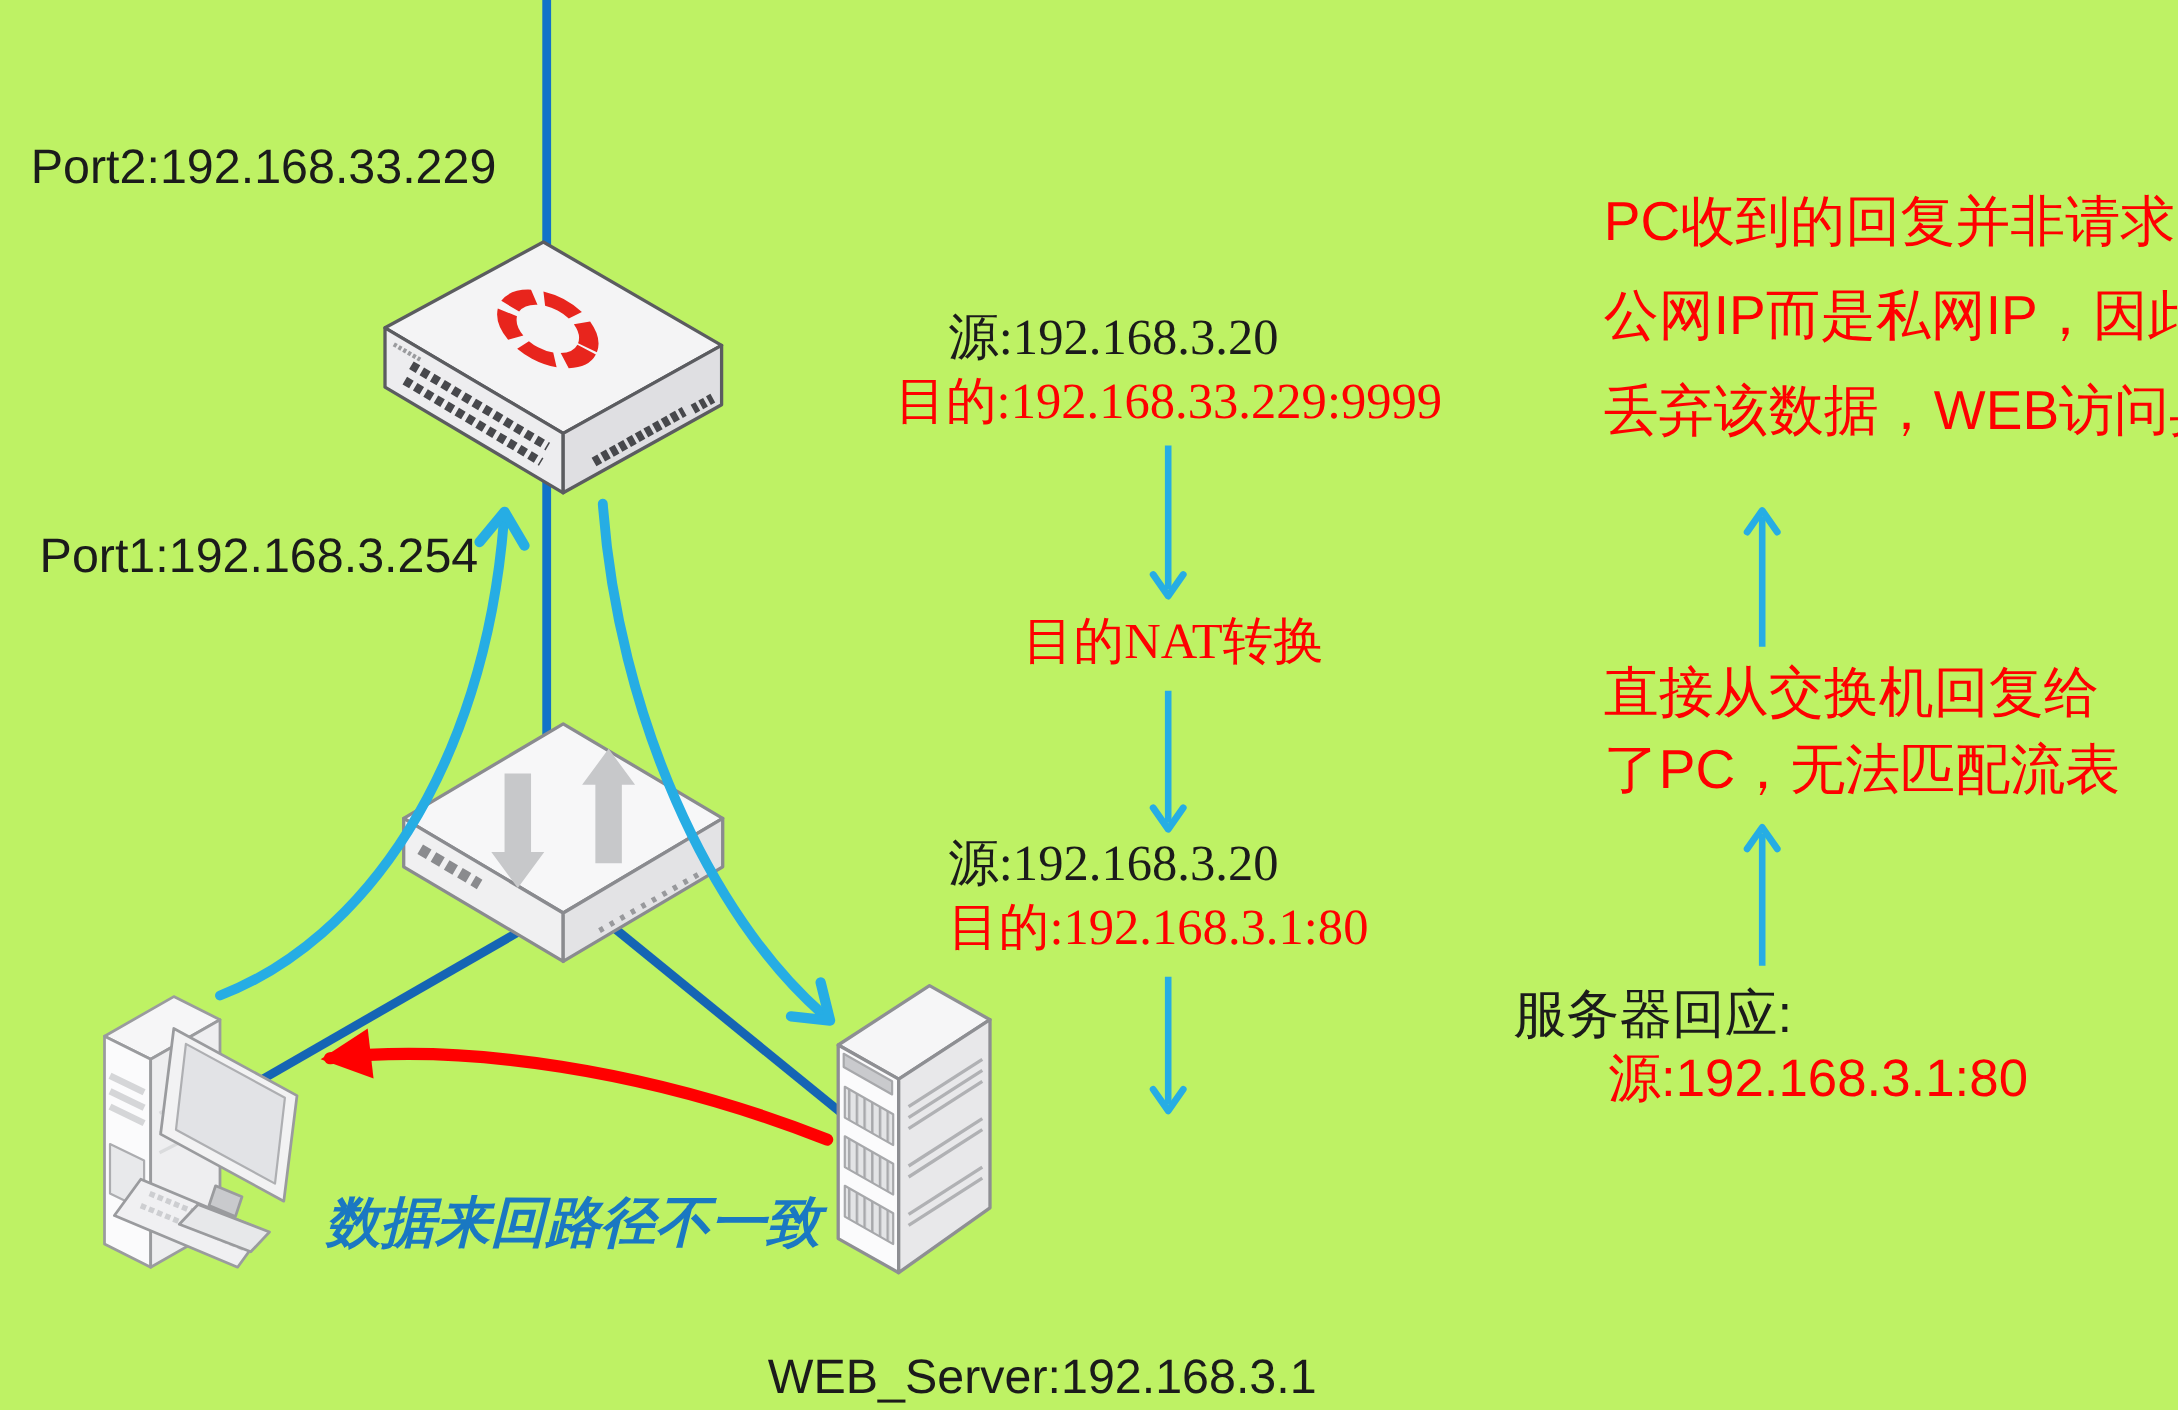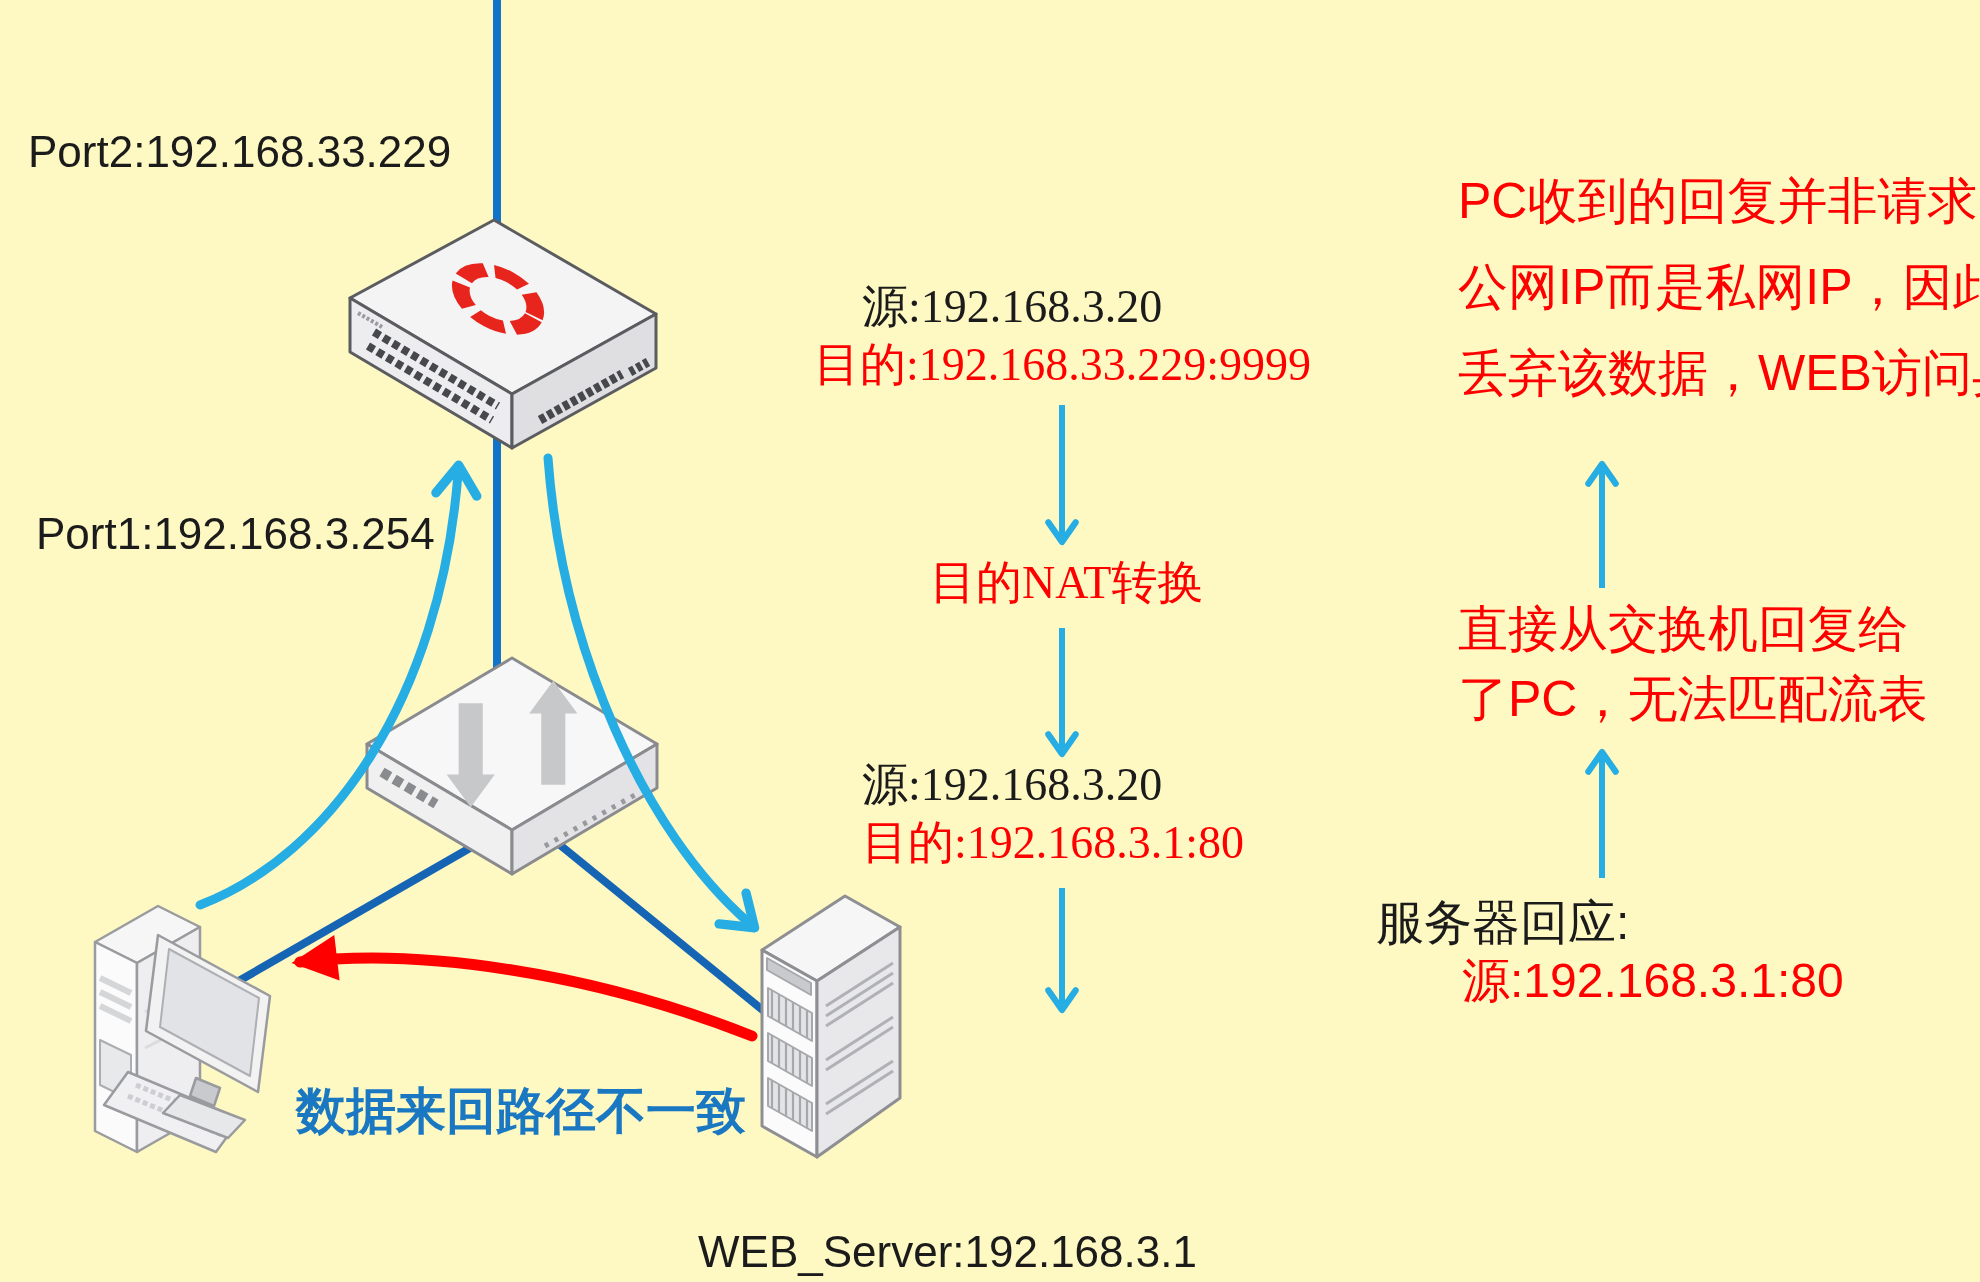--- a/index.html
+++ b/index.html
@@ -1,24 +1,24 @@
 <!DOCTYPE html>
 <html><head>
 <meta charset="utf-8">
 <style>
   html,body { margin:0; padding:0; background:#ffffff; }
   #stage {
-    position:relative; width:1980px; height:1282px; background:#fef9c3;
+    position:relative; width:1980px; height:1282px; background:#bef264;
     overflow:hidden; font-family:"Liberation Sans", sans-serif;
   }
   #diagram-svg { position:absolute; left:0; top:0; }
   .t { position:absolute; white-space:nowrap; line-height:1.18; }
   .black { color:#1b1b1b; }
   .red   { color:#ff0000; }
-  .blue  { color:#1a78c2; font-weight:bold; }
+  .blue  { color:#1a78c2; font-weight:bold;font-style:italic; }
   .f44 { font-size:44px; }
   .f46 { font-size:46px;font-family:Liberation Serif, serif; }
   .f48 { font-size:48px; }
   .f50 { font-size:50px; }
 </style>
 </head>
 <body>
 
 <div id="stage">
 
@@ -126,21 +126,21 @@
     <line x1="1062" y1="405" x2="1062" y2="536" stroke="#26ADE4" stroke-width="6" marker-end="url(#chev)"></line>
     <line x1="1062" y1="628" x2="1062" y2="748" stroke="#26ADE4" stroke-width="6" marker-end="url(#chev)"></line>
     <line x1="1062" y1="888" x2="1062" y2="1004" stroke="#26ADE4" stroke-width="6" marker-end="url(#chev)"></line>
 
     <line x1="1602" y1="588" x2="1602" y2="470" stroke="#26ADE4" stroke-width="6" marker-end="url(#chev)"></line>
     <line x1="1602" y1="878" x2="1602" y2="758" stroke="#26ADE4" stroke-width="6" marker-end="url(#chev)"></line>
   </svg>
 
   <div class="t black f44" style="left:28px; top:126px;">Port2:192.168.33.229</div>
 
-  <div class="t black f44" style="left:36px; top:508px;">Port1:192.168.3.254</div>
+  <div class="t black f44" style="left:36px; top:480px;">Port1:192.168.3.254</div>
 
   <div class="t black f46" style="left:862px; top:280px;">源:192.168.3.20</div>
   <div class="t red f46" style="left:814px; top:338px;">目的:192.168.33.229:9999</div>
 
   <div class="t red f46" style="left:930px; top:556px;">目的NAT转换</div>
 
   <div class="t black f46" style="left:862px; top:758px;">源:192.168.3.20</div>
   <div class="t red f46" style="left:862px; top:816px;">目的:192.168.3.1:80</div>
 
   <div class="t red f50" style="left:1458px; top:172px;">PC收到的回复并非请求的</div>

